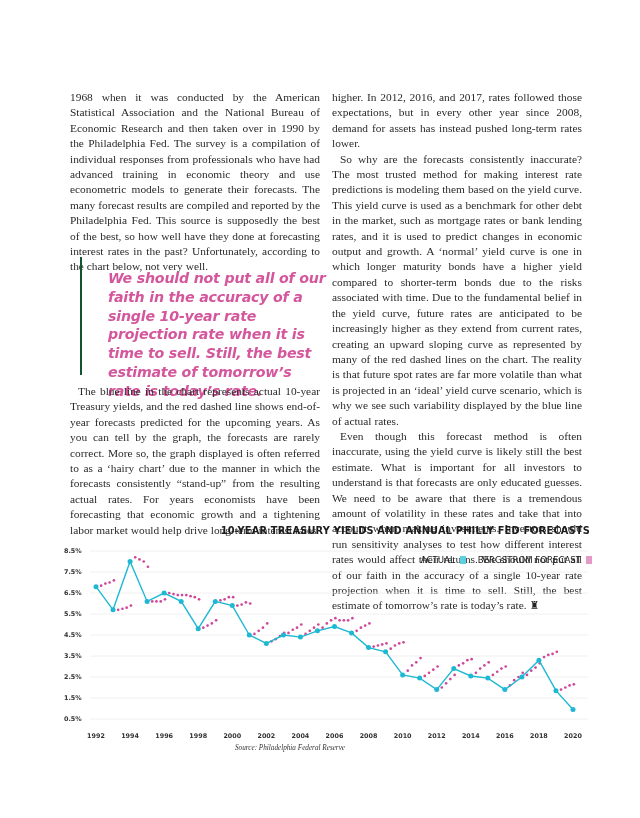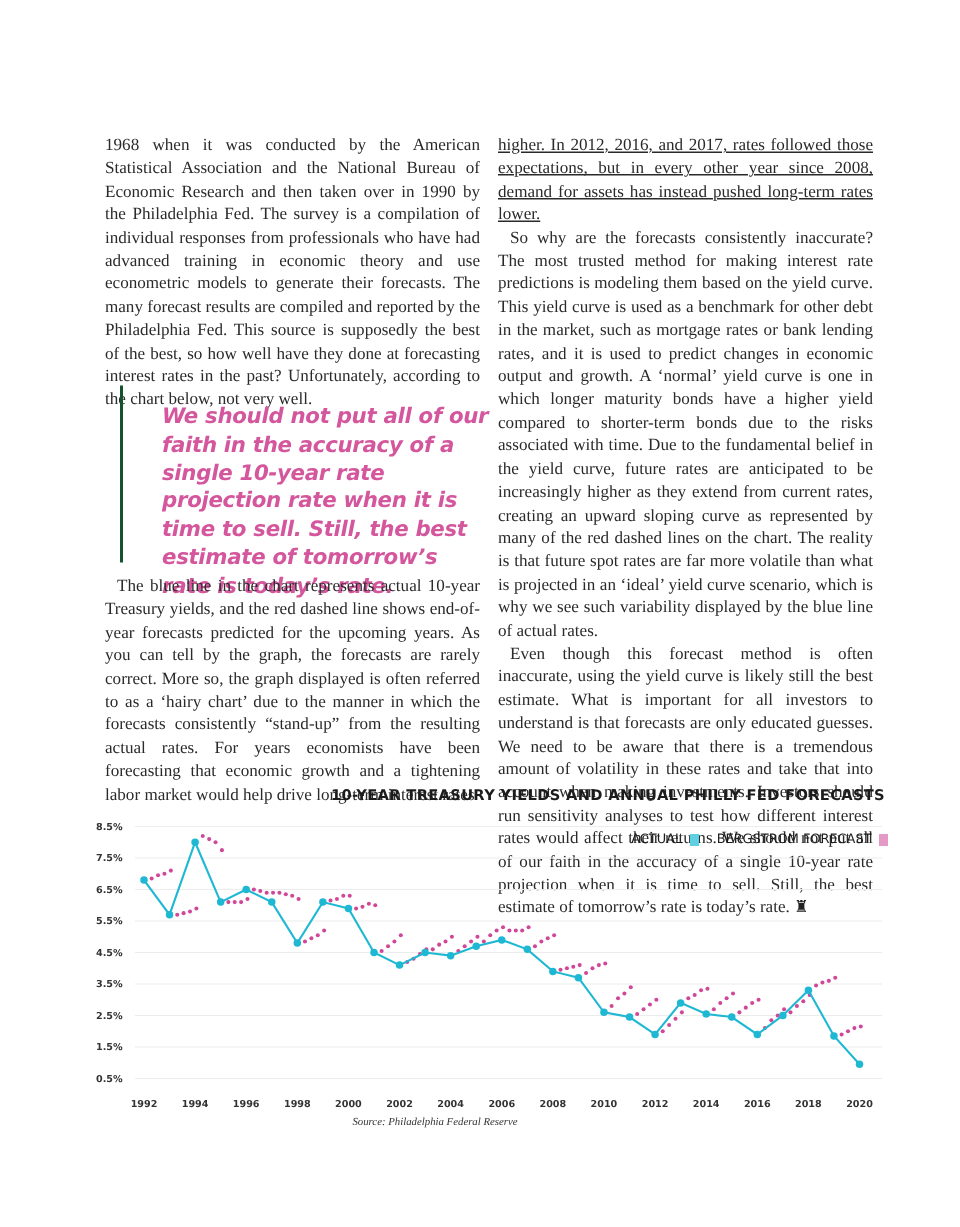--- a/index.html
+++ b/index.html
@@ -32,21 +32,21 @@
 
 <div class="pullquote">
   <p>We should not put all of our faith in the accuracy of a single 10-year rate projection rate when it is time to sell. Still, the best estimate of tomorrow’s rate is today’s rate.</p>
 </div>
 
 <div class="col p2">
   <p class="indent" style="text-align:justify;">The blue line in the chart represents actual 10-year Treasury yields, and the red dashed line shows end-of-year forecasts predicted for the upcoming years. As you can tell by the graph, the forecasts are rarely correct. More so, the graph displayed is often referred to as a ‘hairy chart’ due to the manner in which the forecasts consistently “stand-up” from the resulting actual rates. For years economists have been forecasting that economic growth and a tightening labor market would help drive long-term interest rates</p>
 </div>
 
 <div class="col col-right">
-  <p style="text-align:justify;text-decoration:underline;">higher. In 2012, 2016, and 2017, rates followed those expectations, but in every other year since 2008, demand for assets has instead pushed long-term rates lower.</p>
+  <p style="text-align:justify;">higher. In 2012, 2016, and 2017, rates followed those expectations, but in every other year since 2008, demand for assets has instead pushed long-term rates lower.</p>
   <p class="indent" style="text-align:justify;">So why are the forecasts consistently inaccurate? The most trusted method for making interest rate predictions is modeling them based on the yield curve. This yield curve is used as a benchmark for other debt in the market, such as mortgage rates or bank lending rates, and it is used to predict changes in economic output and growth. A ‘normal’ yield curve is one in which longer maturity bonds have a higher yield compared to shorter-term bonds due to the risks associated with time. Due to the fundamental belief in the yield curve, future rates are anticipated to be increasingly higher as they extend from current rates, creating an upward sloping curve as represented by many of the red dashed lines on the chart. The reality is that future spot rates are far more volatile than what is projected in an ‘ideal’ yield curve scenario, which is why we see such variability displayed by the blue line of actual rates.</p>
   <p class="indent" style="text-align:justify;"><span>Even though this forecast method is often inaccurate, using the yield curve is likely still the best estimate. What is important for all investors to understand is that forecasts are only educated guesses. We need to be aware that there is a tremendous amount of volatility in these rates and take that into account when making investments. Investors should run sensitivity analyses to test how different interest rates would affect their returns. We should not put all of our faith in the accuracy of a single 10-year rate projection when it is time to sell. Still, the best estimate of tomorrow’s rate is today’s rate.</span> <span class="rook">♜</span></p>
 </div>
 
 <div class="chart-title">10-YEAR TREASURY YIELDS AND ANNUAL PHILLY FED FORECASTS</div>
 
 <div class="legend">
   <span class="legend-item">
     <span>ACTUAL</span>
     <span class="swatch" style="background:#5fd0e2;"></span>

